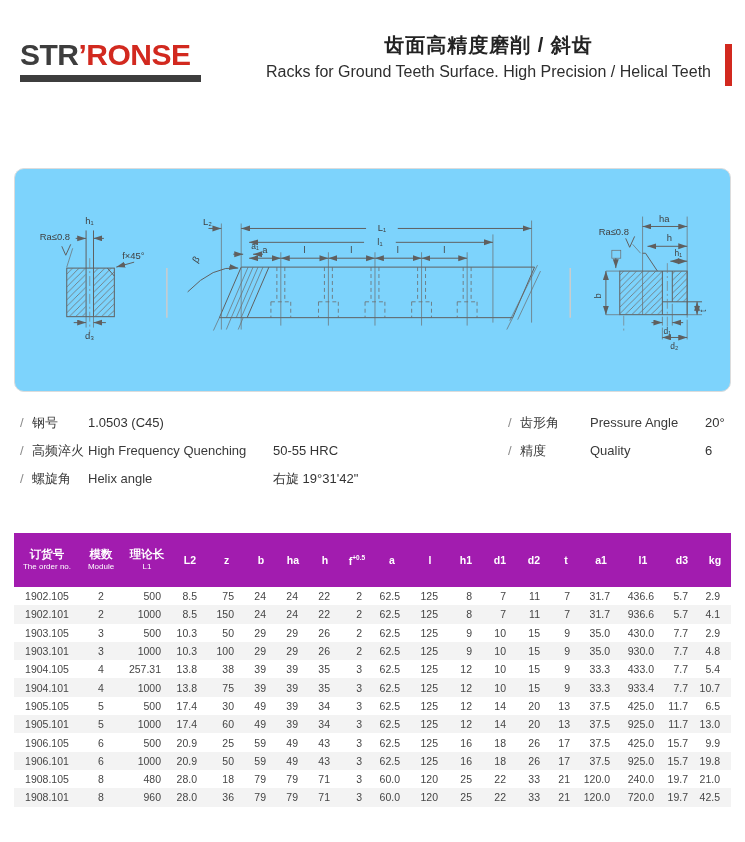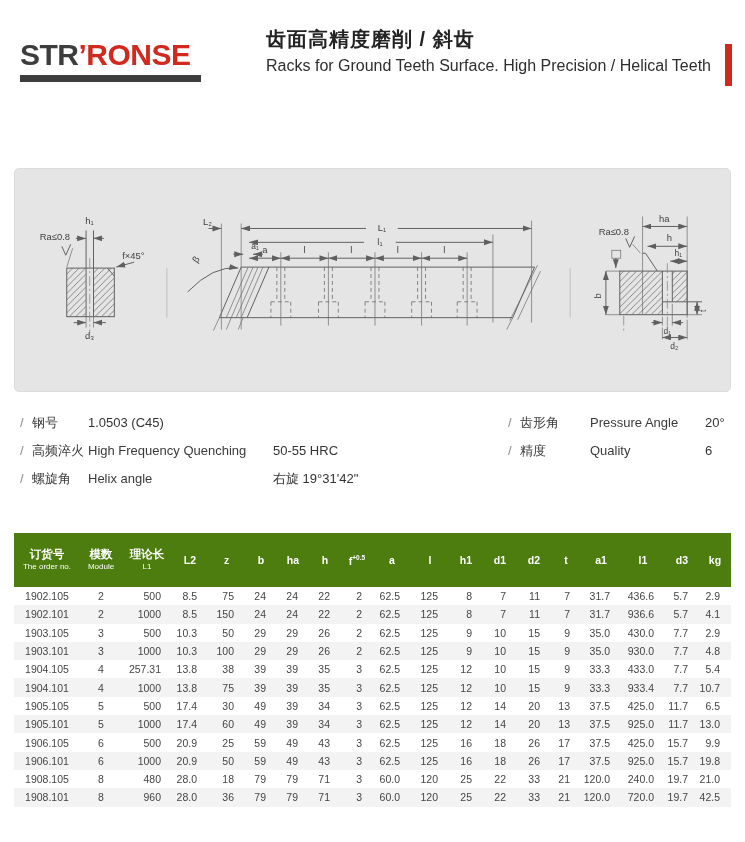--- a/index.html
+++ b/index.html
@@ -5,28 +5,28 @@
   html,body{margin:0;padding:0;}
   body{width:745px;height:842px;position:relative;background:#fff;
        font-family:"Liberation Sans", sans-serif;color:#3a3a3a;overflow:hidden;}
   .page{position:absolute;inset:0;}
 
   
   .logo{position:absolute;left:20px;top:40px;}
   .logo-text{font-size:30px;font-weight:800;line-height:1;letter-spacing:-.5px;color:#3d3d3d;white-space:nowrap;}
   .logo-ronse{color:#d2291f;}
   .logo-bar{width:181px;height:7px;background:#3d3d3d;margin-top:5px;}
-  .title-block{position:absolute;right:34px;top:26px;text-align:left;}
+  .title-block{position:absolute;right:34px;top:32px;text-align:center;}
   .title-zh{font-size:20px;font-weight:bold;color:#232323;letter-spacing:1px;white-space:nowrap;}
   .title-en{font-size:16px;color:#2e2e2e;margin-top:4px;white-space:nowrap;}
   .title-accent{position:absolute;right:13px;top:44px;width:7px;height:42px;background:#d2291f;}
 
   
   .drawing-box{position:absolute;left:14px;top:168px;width:715px;height:222px;
-               border:1px solid #dcdcdc;border-radius:5px;background:#e5e5e5;text-align:right;}
+               border:1px solid #dcdcdc;border-radius:10px;background:#7dd3fc;text-align:right;}
   .drawing-box svg{display:block;width:100%;height:100%;}
   .dln{stroke:#5f5f5f;stroke-width:1;fill:none;}
   .dthin{stroke:#6a6a6a;stroke-width:.7;fill:none;}
   .ddash{stroke:#6a6a6a;stroke-width:.8;fill:none;stroke-dasharray:4 3;}
   .dcl{stroke:#7a7a7a;stroke-width:.7;fill:none;stroke-dasharray:10 3 2 3;}
   .ddiv{stroke:#cccccc;stroke-width:1.5;fill:none;}
   .dtxt{fill:#3f3f3f;font-size:9.5px;stroke:none;}
   .dtxt-s{fill:#3f3f3f;font-size:8.5px;stroke:none;}
 
   
@@ -38,21 +38,21 @@
   .spec-col-left .spec-row{grid-template-columns:12px 56px 185px auto;}
   .spec-col-right .spec-row{grid-template-columns:12px 70px 115px auto;}
   .spec-slash{color:#8a8a8a;}
   .spec-zh{white-space:nowrap;}
   .spec-en{white-space:nowrap;}
   .spec-val{white-space:nowrap;color:#333;}
 
   
   .rack-table{position:absolute;left:14px;top:533px;width:717px;border-collapse:collapse;
               table-layout:fixed;font-size:10.5px;color:#454545;}
-  .rack-table th{background:#4d7c0f;color:#fff;vertical-align:middle;padding:0;height:54px;
+  .rack-table th{background:#a21caf;color:#fff;vertical-align:middle;padding:0;height:54px;
                  font-weight:bold;font-size:10.5px;text-align:center;}
   .th-zh{font-size:11.5px;font-weight:bold;line-height:1.2;}
   .th-en{font-size:8px;font-weight:normal;line-height:1.2;}
   .rack-table th sup{font-size:6.5px;vertical-align:super;}
   .rack-table td{height:18.3px;padding:0 11px 0 0;text-align:right;white-space:nowrap;}
   .rack-table td:nth-child(1),.rack-table td:nth-child(2){text-align:center;padding-right:0;}
   .rack-table tbody tr:nth-child(even){background:#f3f3f3;}
 
   .w0{width:66px}.w1{width:42px}.w2{width:50px}.w3{width:36px}.w4{width:37px}
   .w5{width:32px}.w6{width:32px}.w7{width:32px}.w8{width:32px}.w9{width:38px}

